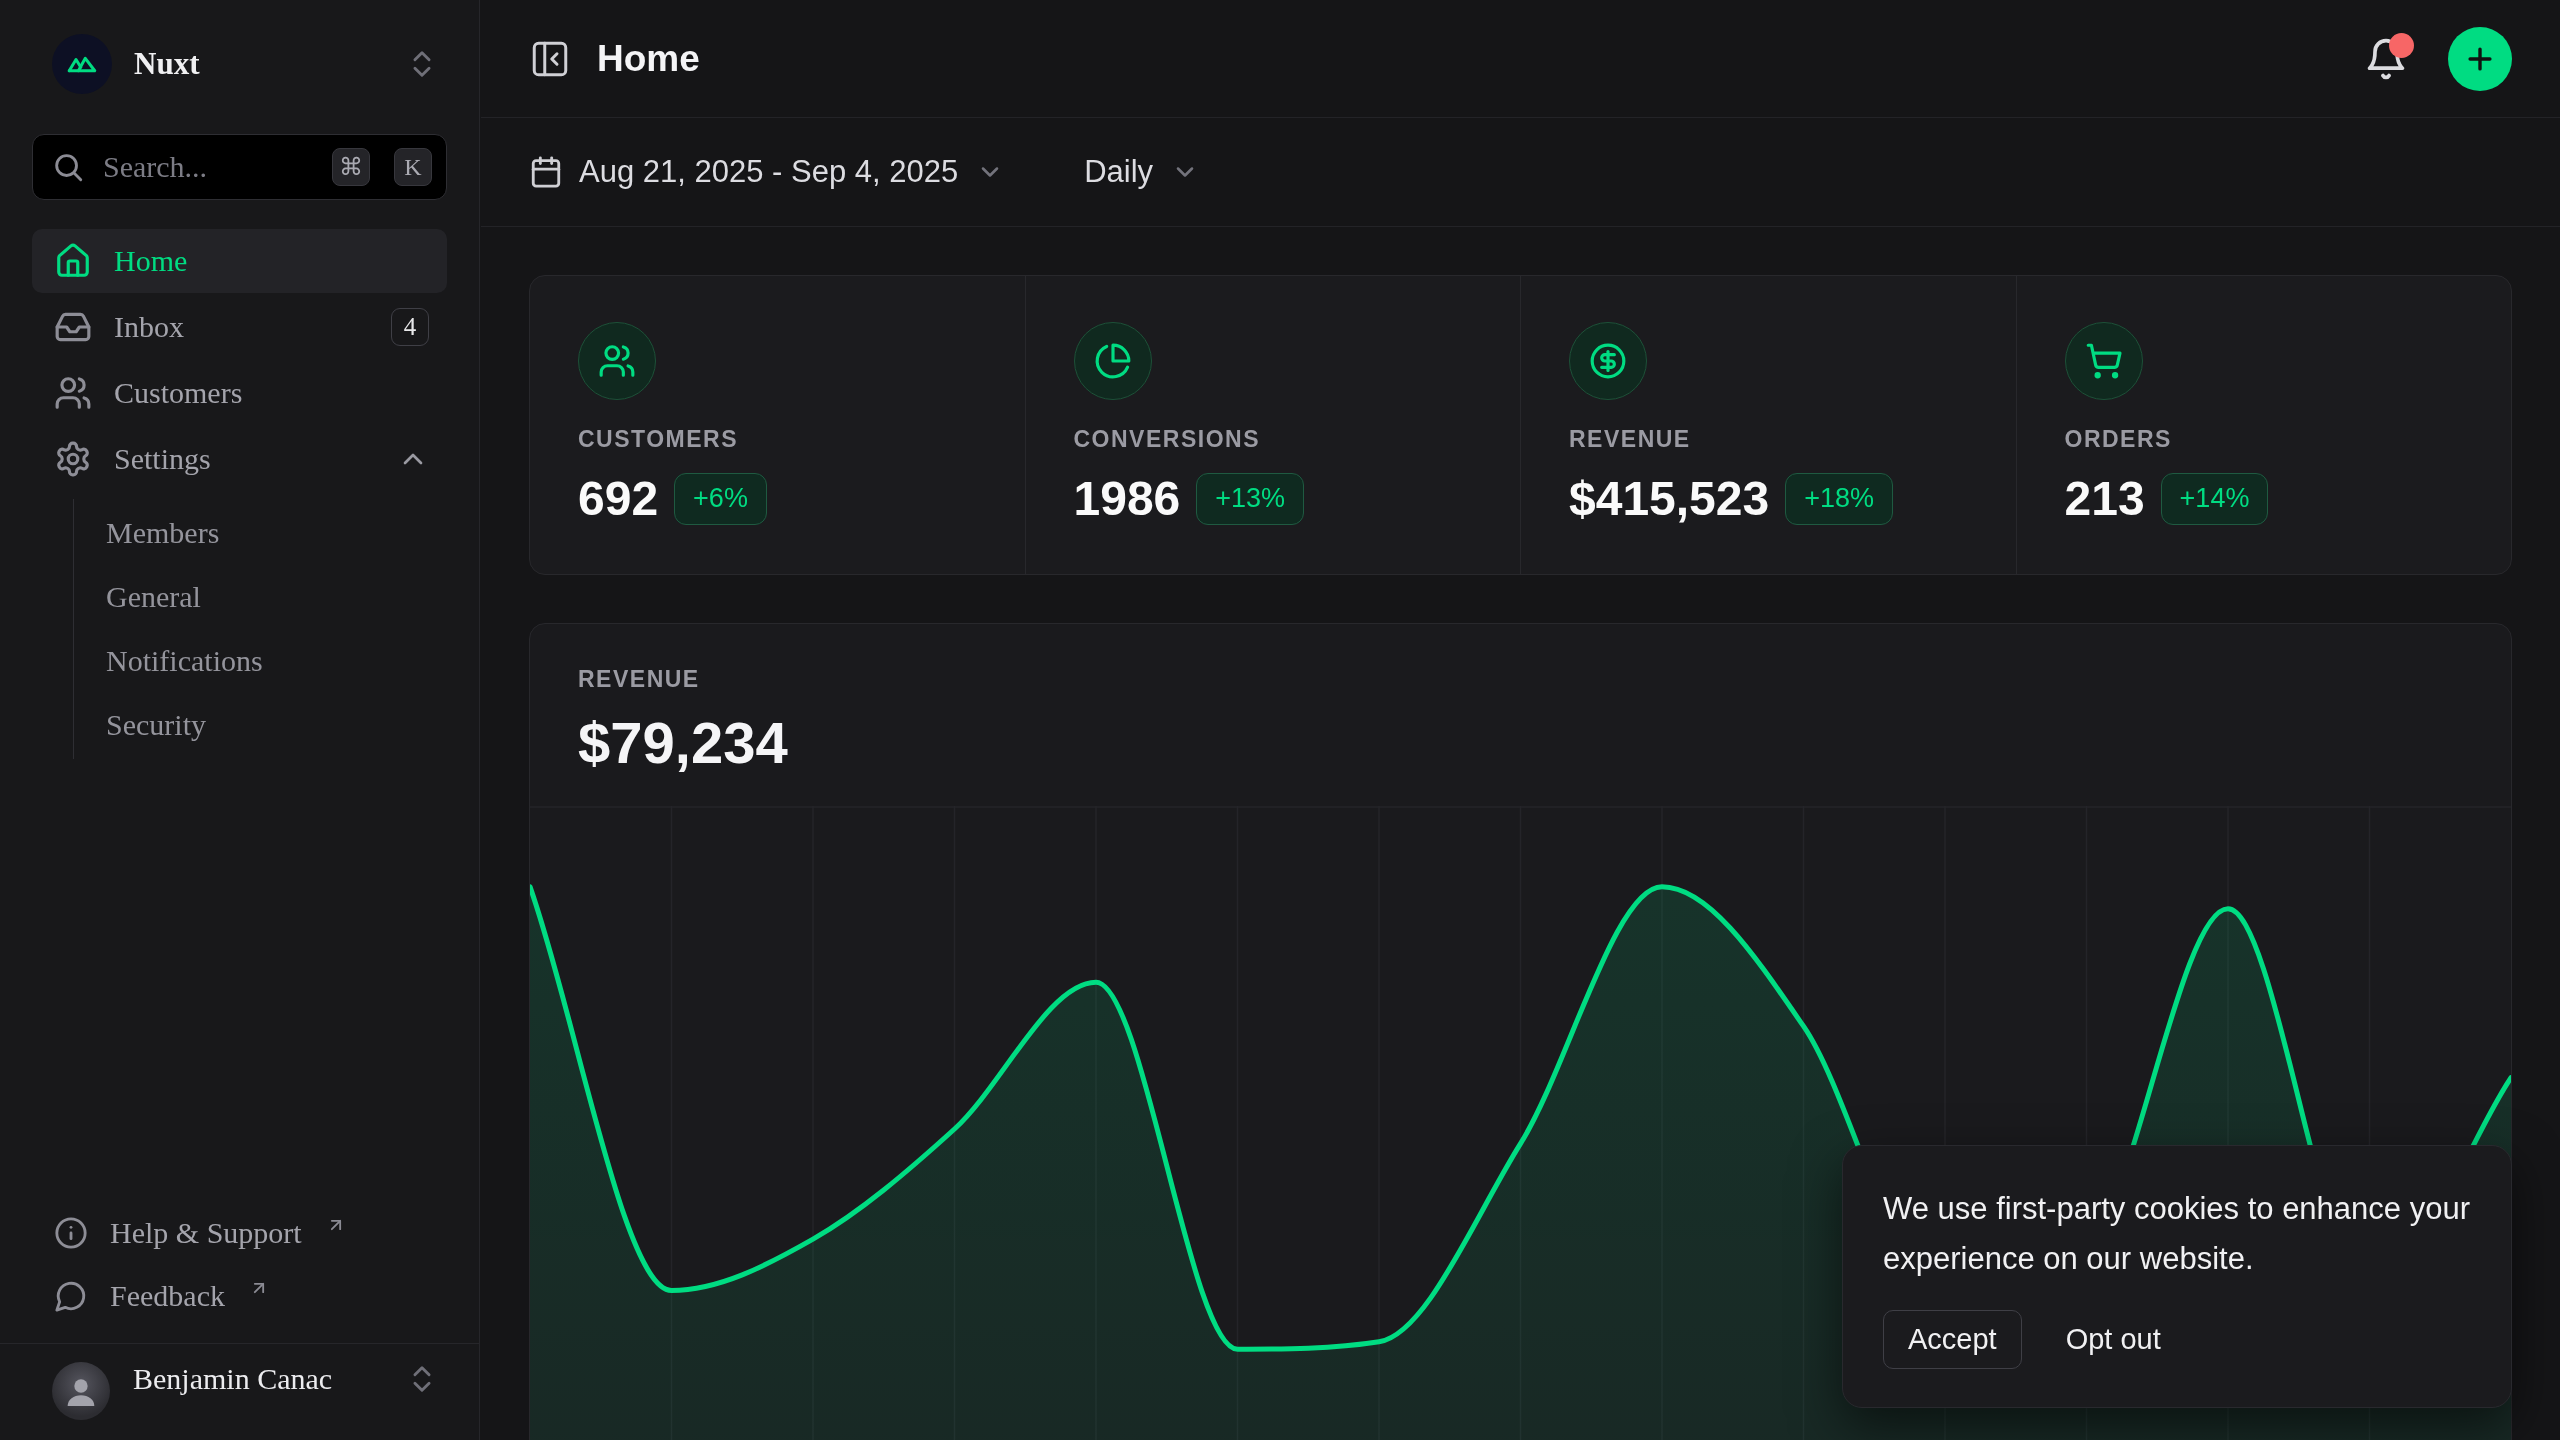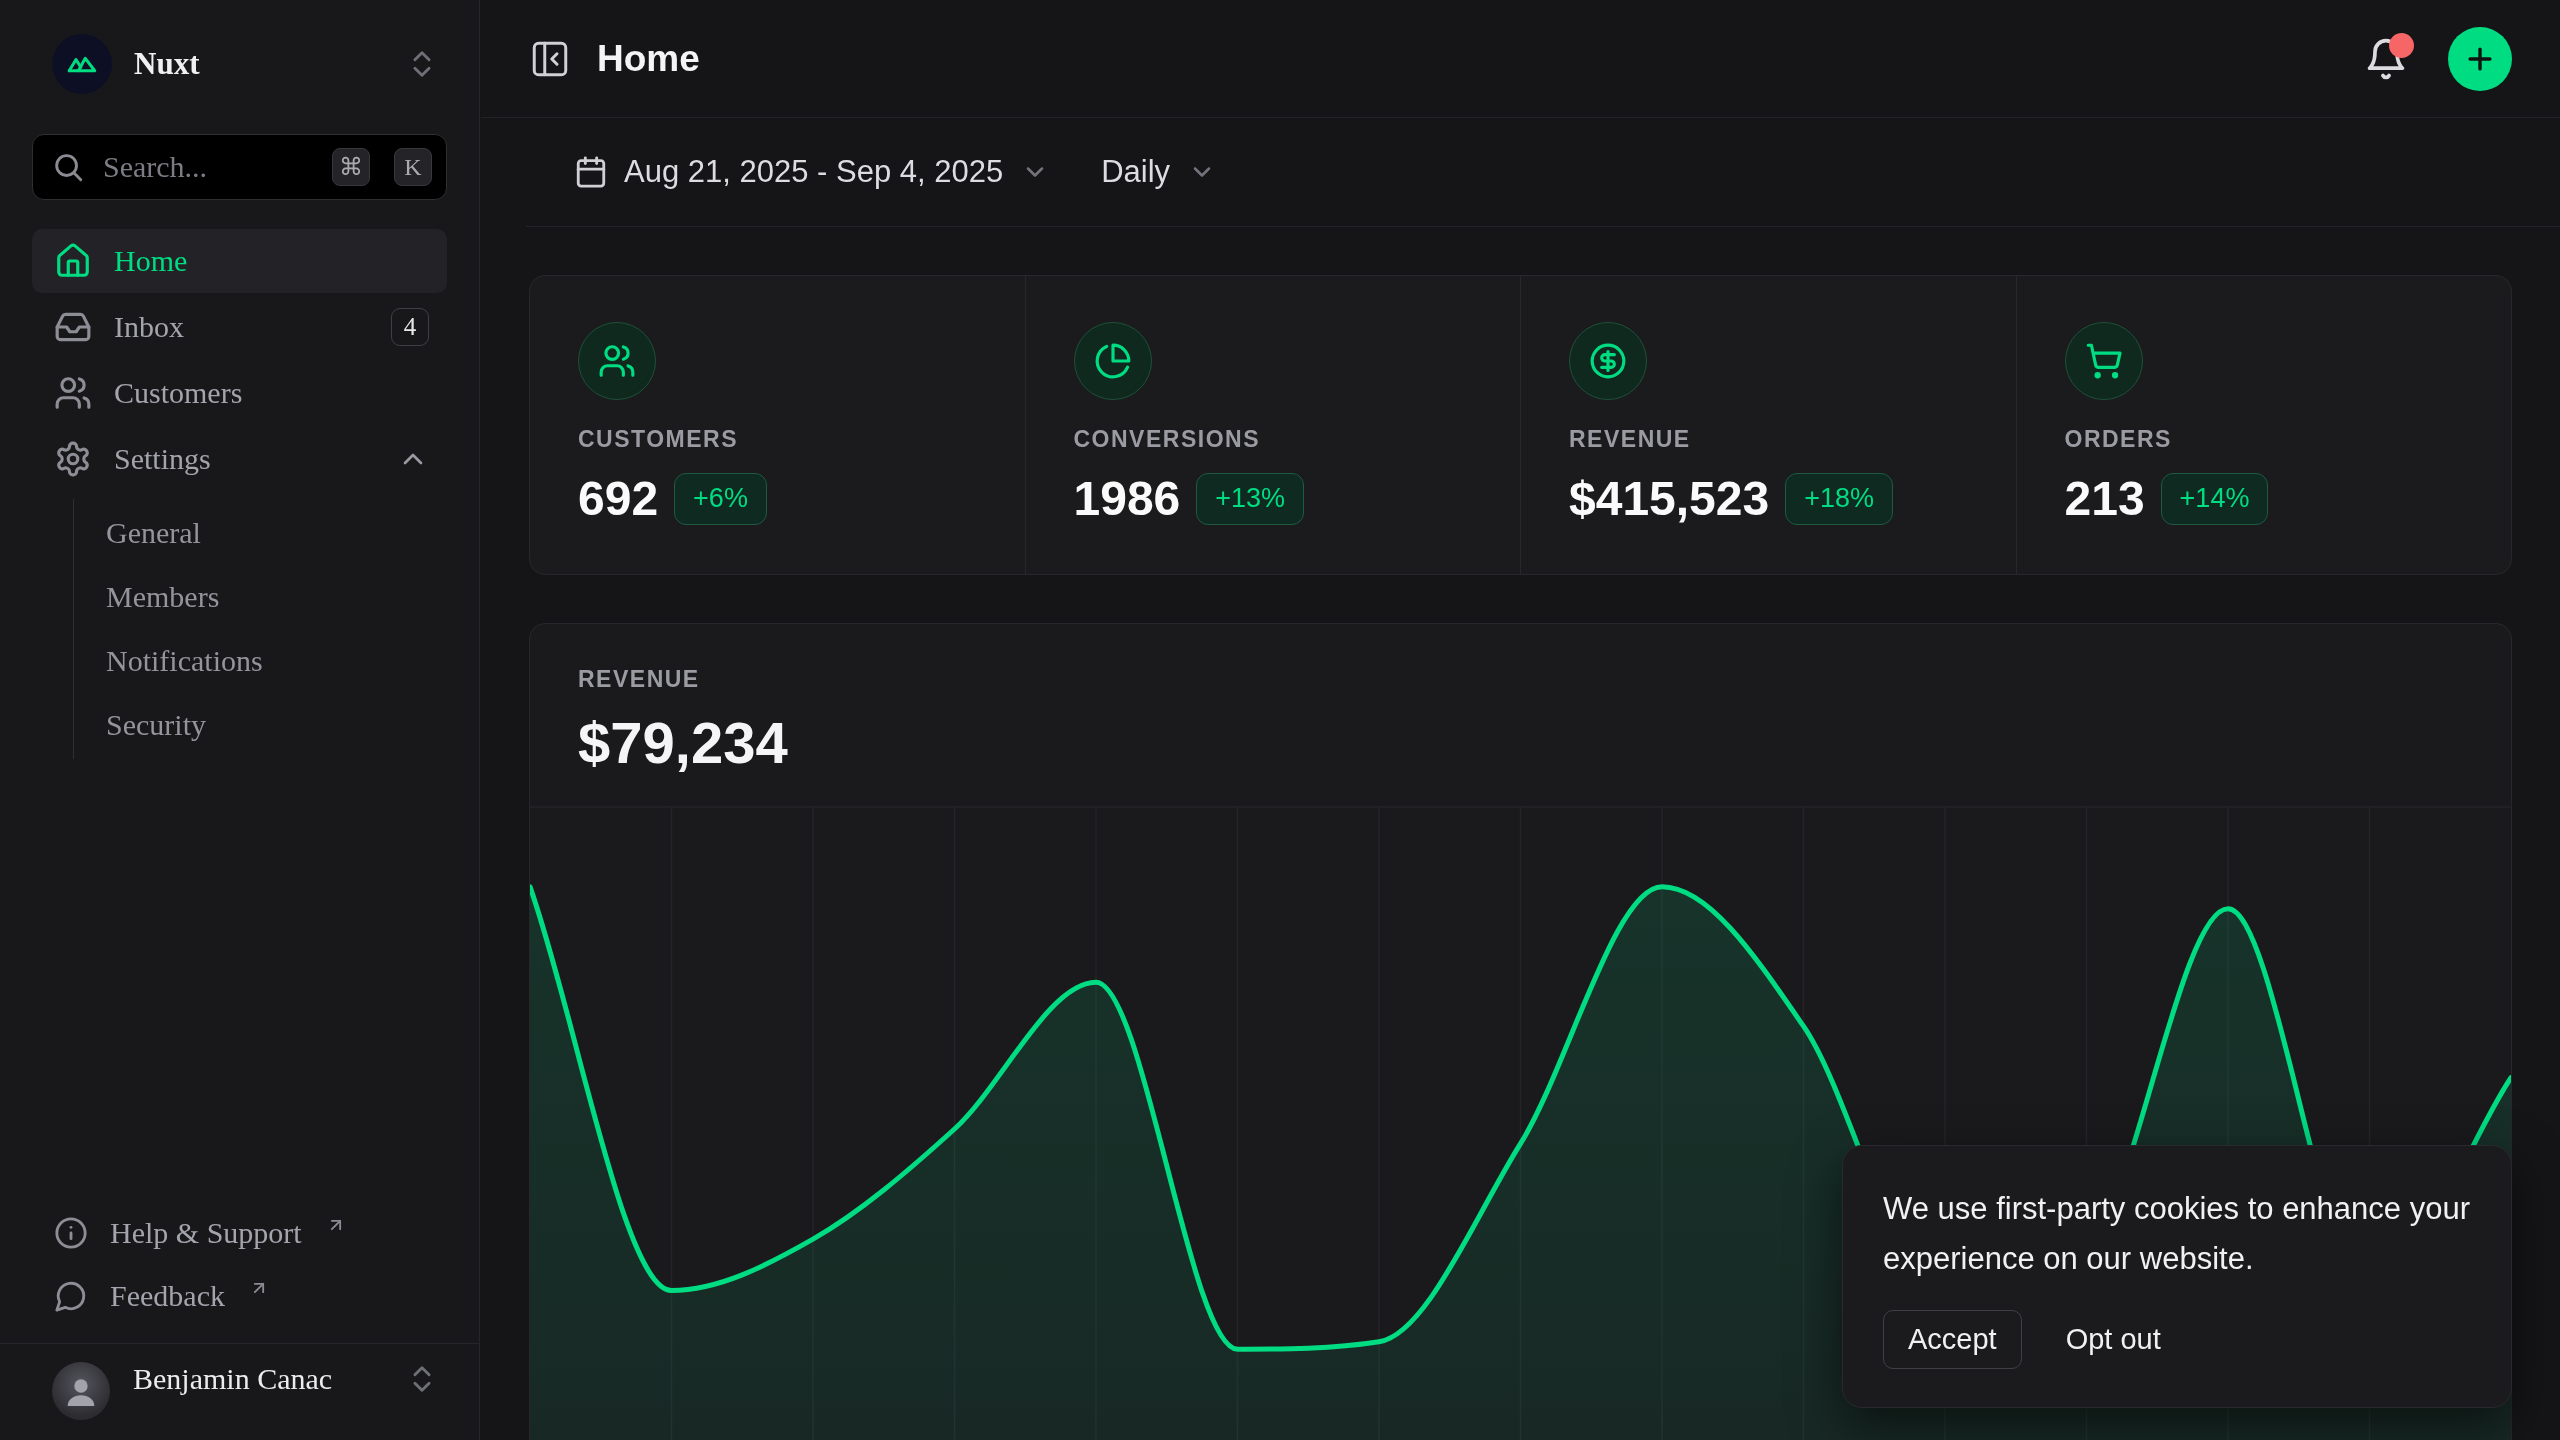--- a/index.html
+++ b/index.html
@@ -105,21 +105,21 @@
     border-radius:50%; background:#f76666;
   }
   .add-btn {
     width:64px; height:64px; border-radius:50%; background:#00dc82;
     display:flex; align-items:center; justify-content:center; color:#101311;
     cursor:pointer; border:none;
   }
 
   .toolbar {
     height:109px; border-bottom:1px solid #232327;
-    display:flex; align-items:center; padding:0 48px; gap:52px;margin-left:45px;
+    display:flex; align-items:center; padding:0 48px; gap:80px;
   }
   .toolbar-btn {
     display:flex; align-items:center; gap:16px; cursor:pointer;
     font-size:31px; font-weight:500; color:#dcdce1;
   }
   .toolbar-btn .icon { color:#cfcfd4; display:flex; }
   .toolbar-btn .chev { color:#73737c; display:flex; margin-left:2px; }
 
   .content { padding:48px; }
 
@@ -251,22 +251,22 @@
       </span>
       <span class="label">Settings</span>
       <span style="color:#9a9aa2;display:flex;">
         <svg width="32" height="32" viewBox="0 0 24 24" fill="none" stroke="currentColor" stroke-width="2" stroke-linecap="round" stroke-linejoin="round">
             <path d="m18 15-6-6-6 6"></path>
           </svg>
       </span>
     </div>
 
     <div class="subnav">
+      <div class="subnav-item">Members</div>
       <div class="subnav-item">General</div>
-      <div class="subnav-item">Members</div>
       <div class="subnav-item">Notifications</div>
       <div class="subnav-item">Security</div>
     </div>
   </nav>
 
   <div class="sidebar-footer">
     <div class="footer-link">
       <span class="icon">
         <svg width="34" height="34" viewBox="0 0 24 24" fill="none" stroke="currentColor" stroke-width="2" stroke-linecap="round" stroke-linejoin="round">
           <circle cx="12" cy="12" r="10"></circle>

